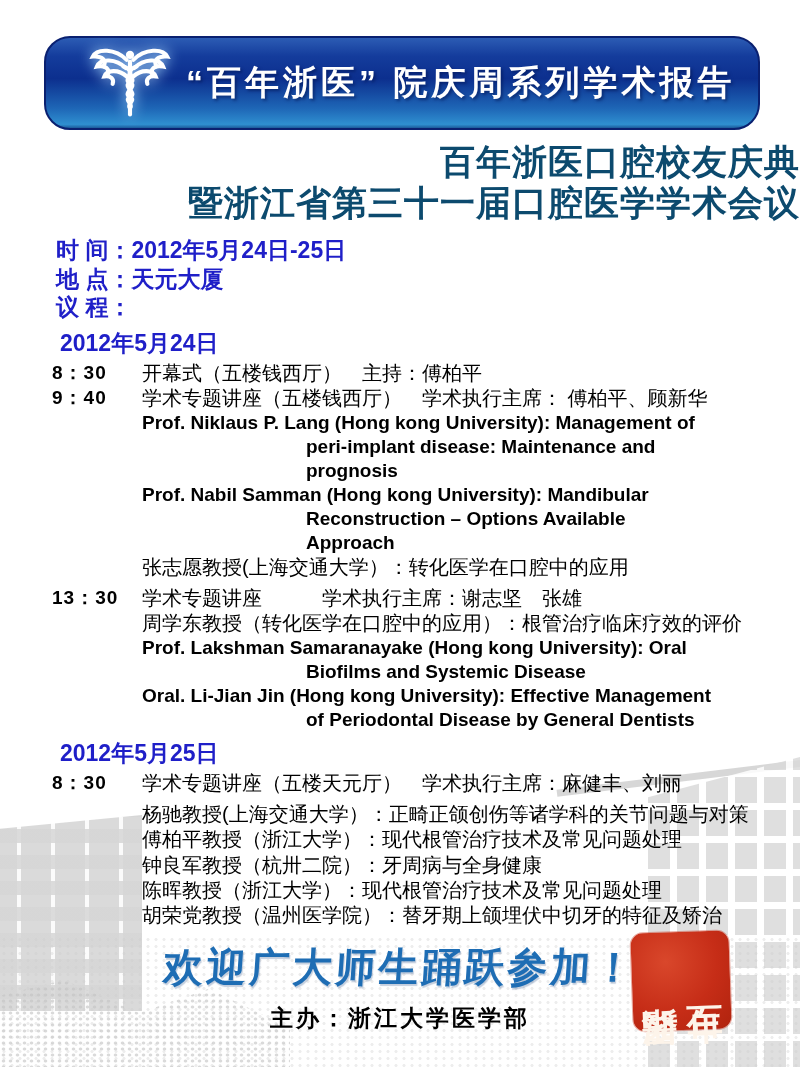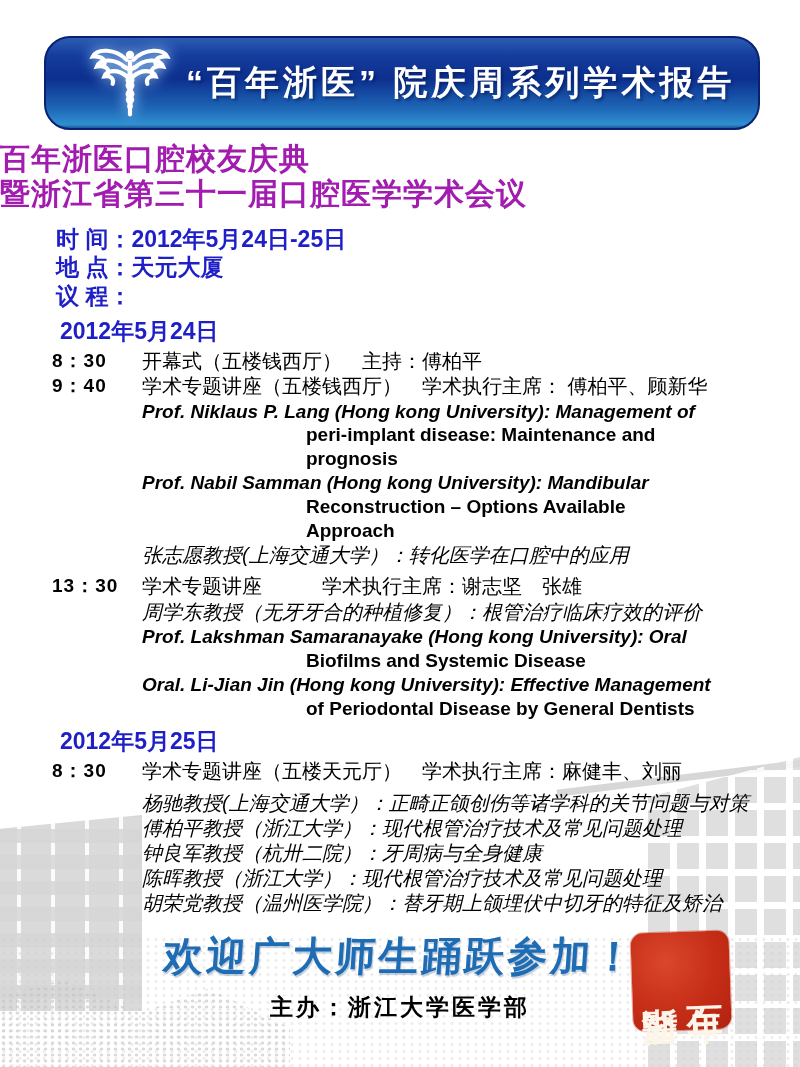--- a/index.html
+++ b/index.html
@@ -51,29 +51,29 @@
     border:2px solid #0a2070;
     display:flex; align-items:center; padding:0 24px; box-sizing:border-box;
   }
   .logo { width:84px; height:76px; flex:none; margin:0 14px 0 18px;
           filter: drop-shadow(0 0 7px rgba(170,220,255,.95)); }
   .banner-title {
     color:#ffffff; font-weight:bold; font-size:34px; letter-spacing:4px;
     white-space:nowrap; text-shadow:2px 2px 3px rgba(0,20,80,.55);
   }
   .main-title {
-    margin-top:12px; text-align:left; color:#a21caf; font-weight:bold;
-    font-size:30px; line-height:1.16; letter-spacing:1px;
+    margin-top:12px; text-align:right; color:#0c4a6e; font-weight:bold;
+    font-size:35px; line-height:1.16; letter-spacing:1px;
   }
   .info { margin:13px 0 0 56px; color:#1f1fc8; font-weight:bold; font-size:23px; line-height:1.24; }
   .date-head { margin:6px 0 2px 60px; color:#1f1fc8; font-weight:bold; font-size:23px; }
   .sch { margin-left:52px; margin-right:14px; font-size:20px; line-height:1.26; color:#000; }
   .line { display:flex; }
   .time { flex:none; width:90px; font-weight:bold; font-size:19px; letter-spacing:1px; }
-  .t-none { padding-left:90px;font-style:italic; }
+  .t-none { padding-left:90px; }
   .line.c1 { padding-left:254px; }
   .en { font-weight:bold; font-size:19px; }
   .gap-top { margin-top:6px; }
   .welcome {
     margin-top:12px; text-align:center; color:#1e6db4; font-weight:bold;
     font-size:40px; letter-spacing:3px; transform:skewX(-4deg);
     text-shadow:1px 2px 1px rgba(20,60,120,.25);
   }
   .organizer { margin-top:8px; text-align:center; color:#000; font-weight:bold;
                font-size:23px; letter-spacing:3px; }
@@ -151,21 +151,21 @@
       <div class="line c1 en">peri-implant disease: Maintenance and</div>
       <div class="line c1 en">prognosis</div>
       <div class="line t-none en">Prof. Nabil Samman (Hong kong University): Mandibular</div>
       <div class="line c1 en">Reconstruction – Options Available</div>
       <div class="line c1 en">Approach</div>
       <div class="line t-none">张志愿教授(上海交通大学）：转化医学在口腔中的应用</div>
       <div class="line gap-top">
           <span class="time">13：30</span>
           <span>学术专题讲座　　　学术执行主席：谢志坚　张雄</span>
         </div>
-      <div class="line t-none">周学东教授（无牙牙合的种植修复）：根管治疗临床疗效的评价</div>
+      <div class="line t-none">周学东教授（转化医学在口腔中的应用）：根管治疗临床疗效的评价</div>
       <div class="line t-none en">Prof. Lakshman Samaranayake (Hong kong University): Oral</div>
       <div class="line c1 en">Biofilms and Systemic Disease</div>
       <div class="line t-none en">Oral. Li-Jian Jin (Hong kong University):  Effective Management</div>
       <div class="line c1 en">of Periodontal Disease by General Dentists</div>
     </div>
 
     <div class="date-head">2012年5月25日</div>
     <div class="sch">
       <div class="line">
           <span class="time">8：30</span>

